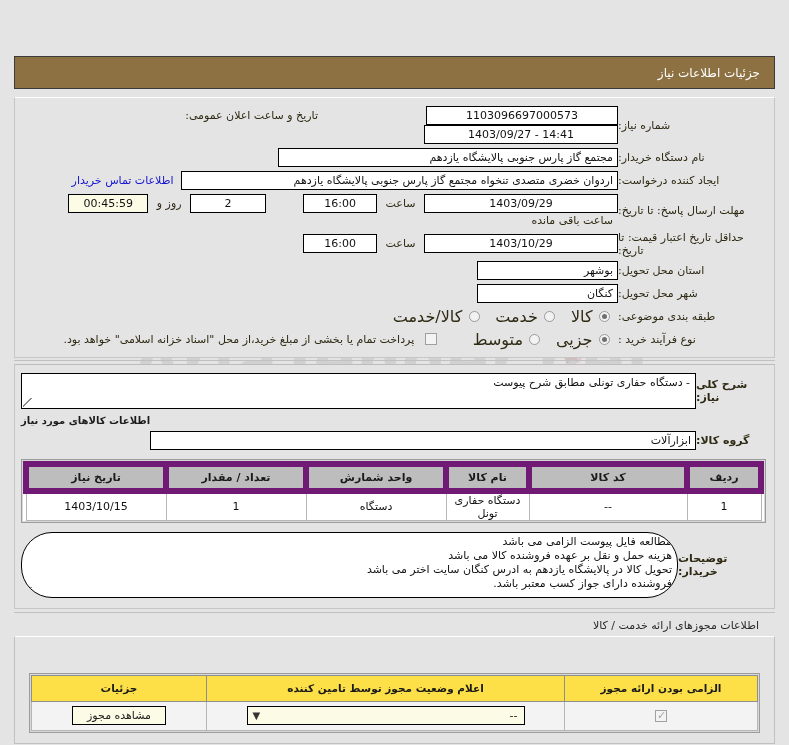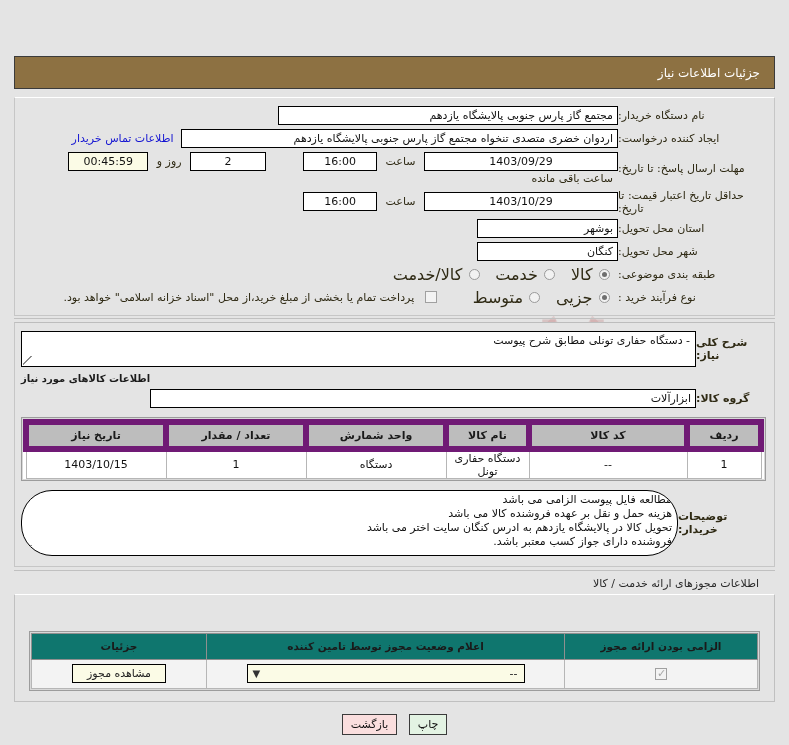--- a/index.html
+++ b/index.html
@@ -295,21 +295,21 @@
   }
 
   
   table.grid2 {
     border-collapse: collapse;
     width: 100%;
     direction: rtl;
     font-size: 11px;
   }
   table.grid2 th {
-    background: #0f766e;
+    background: #fde047;
     border: 1px solid #8f8f8f;
     font-weight: bold;
     font-size: 10.5px;
     height: 23px;
     color: #1a1a1a;
     text-align: center;
   }
   table.grid2 td {
     border: 1px solid #b6b6b6;
     height: 26px;
@@ -395,20 +395,29 @@
 <div class="header-wrap">
   <div class="header-bar">جزئیات اطلاعات نیاز</div>
 </div>
 
 <div class="page-body">
 
   <div class="panel top" style="margin-top:8px; padding:6px 8px 6px 6px;">
     <table class="form">
 
       <tbody>
+          <tr>
+        <td class="lbl">شماره نیاز:</td>
+        <td class="fld">
+          <span class="inp w-num">1103096697000573</span>
+          <span style="display:inline-block; width:96px;"></span>
+          <span class="mini-lbl">تاریخ و ساعت اعلان عمومی:</span>
+          <span class="inp w-date">14:41 - 1403/09/27</span>
+        </td>
+      </tr>
 
       <tr>
         <td class="lbl">نام دستگاه خریدار:</td>
         <td class="fld">
           <span class="inp w-org right">مجتمع گاز پارس جنوبی  پالایشگاه یازدهم</span>
         </td>
       </tr>
 
       <tr>
         <td class="lbl">ایجاد کننده درخواست:</td>

